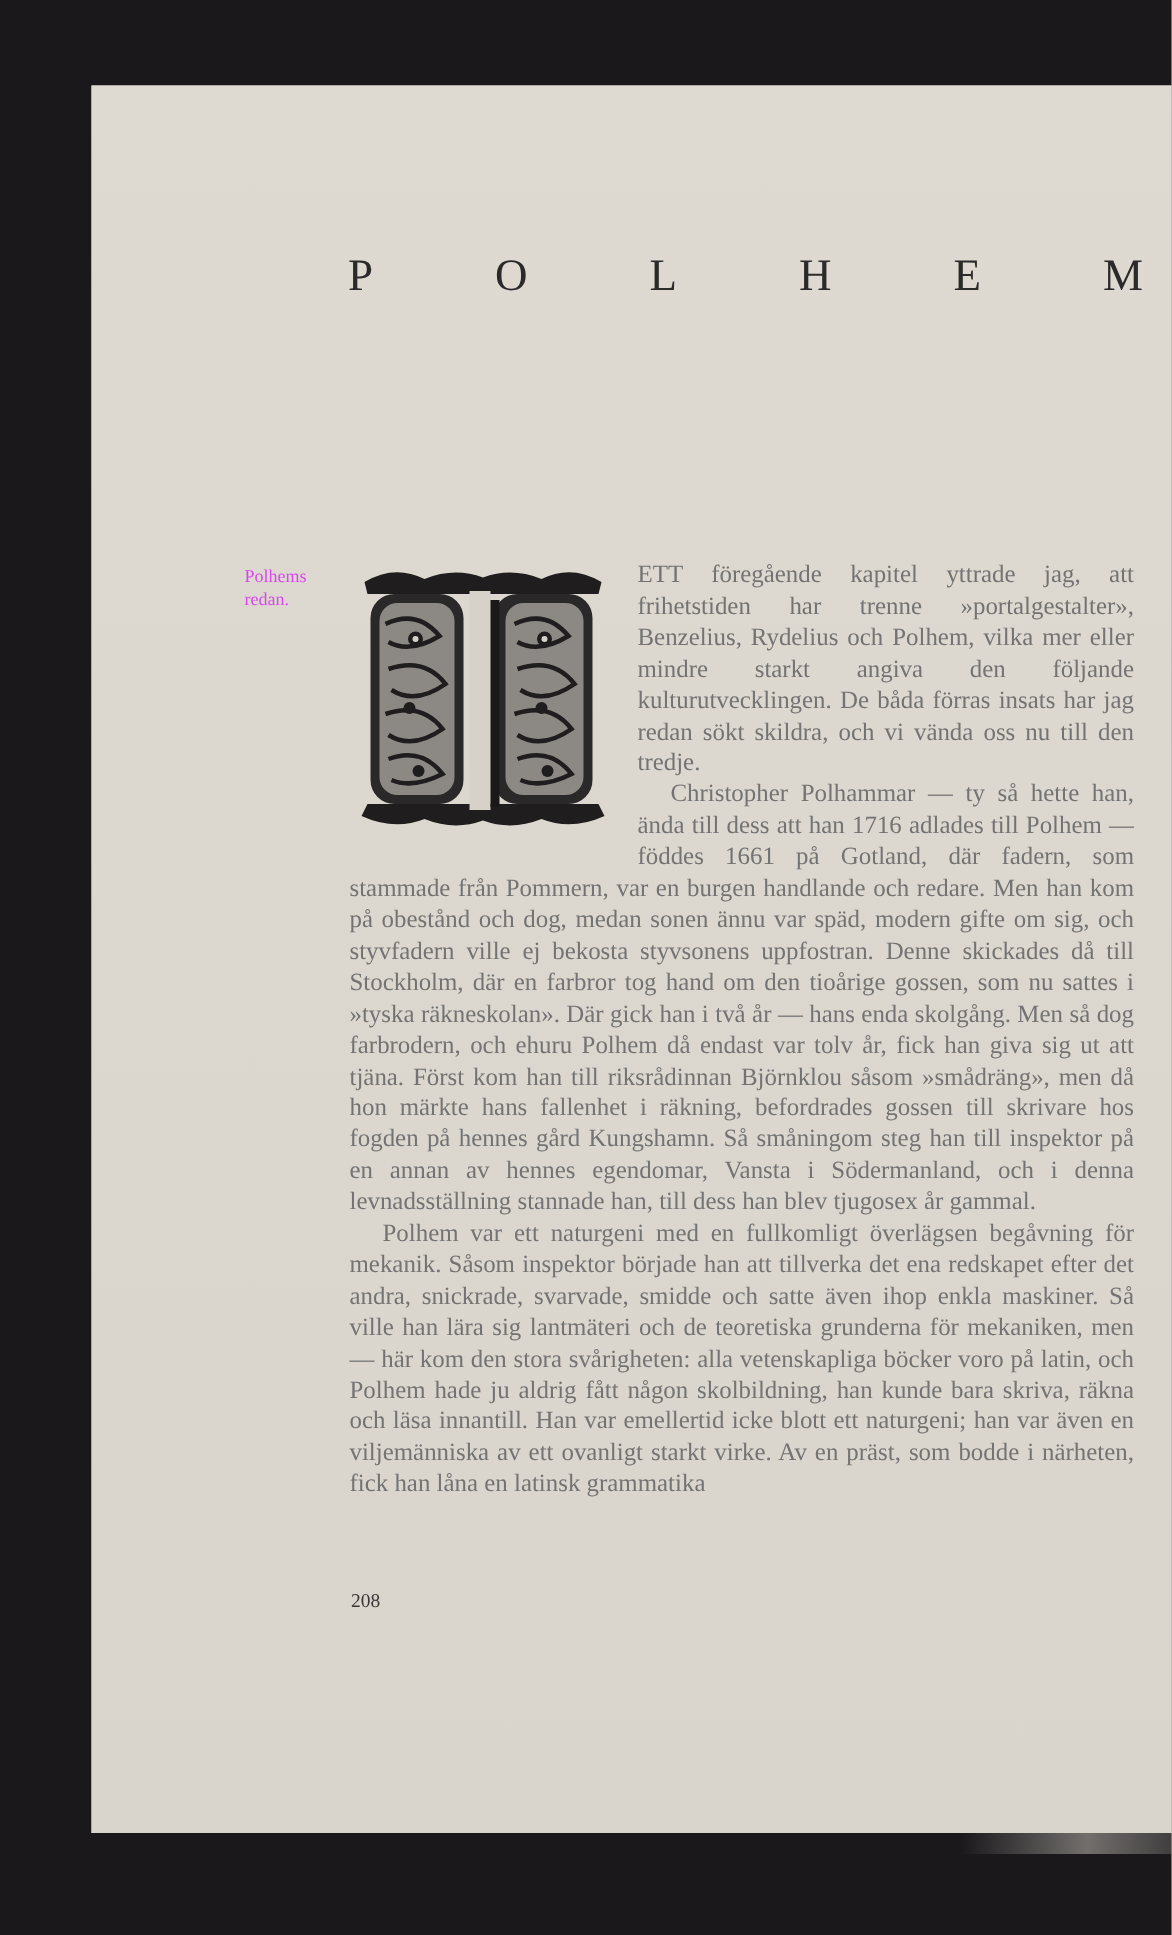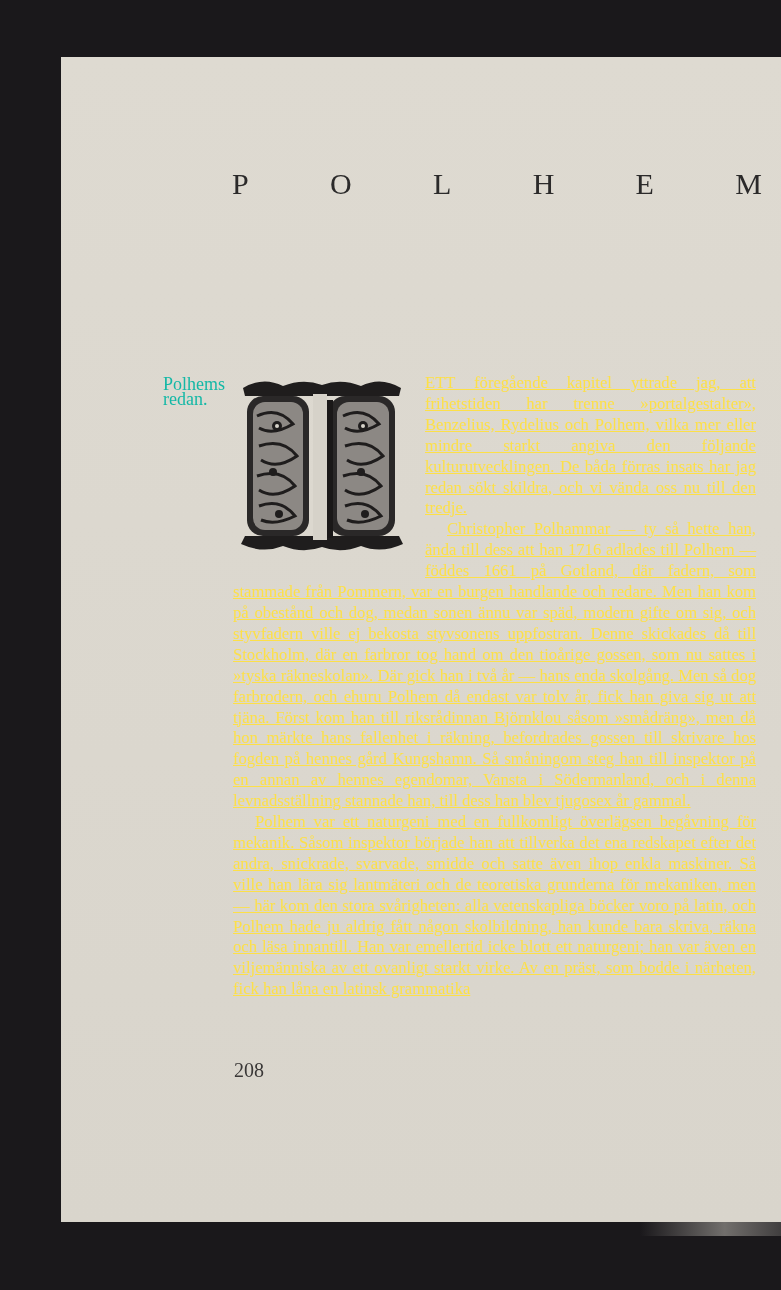--- a/index.html
+++ b/index.html
@@ -23,50 +23,49 @@
       display: flex; justify-content: space-between;
       font-family: "Liberation Serif", serif;
       font-size: 30px; color: #2b2a2a;
       letter-spacing: 0;
     }
     .title span { display: inline-block; }
     .margin-note {
       position: absolute;
       left: 163px; top: 377px;
       font-family: "Liberation Serif", serif;
-      font-size: 18px; line-height: 15px;
-      color: #14b8a6;
+      font-size: 12px; line-height: 15px;
+      color: #d946ef;
     }
     .initial {
       position: absolute;
       left: 233px; top: 376px;
       width: 178px; height: 180px;
     }
     .body-text {
       position: absolute;
       left: 233px; top: 373px;
       width: 523px;
       font-family: "Liberation Serif", serif;
       font-size: 16.6px;
       line-height: 20.9px;
-      color: #fde047;
+      color: #737373;
       text-align: justify;
-      text-decoration: underline;
     }
     .float-space {
       float: left;
       width: 192px; height: 204px;
     }
     .body-text p { margin: 0; text-indent: 0; }
     .body-text p.indent { text-indent: 22px; }
     .page-number {
       position: absolute;
       left: 234px; top: 1059px;
       font-family: "Liberation Serif", serif;
-      font-size: 20px; color: #3a3837;
+      font-size: 13px; color: #3a3837;
     }
     .shadow-strip {
       position: absolute;
       left: 640px; top: 1222px;
       width: 141px; height: 14px;
       background: linear-gradient(90deg, rgba(220,216,207,0) 0%, rgba(220,216,207,0.45) 60%, rgba(220,216,207,0.2) 100%);
     }
   </style>
 </head>
 <body>

